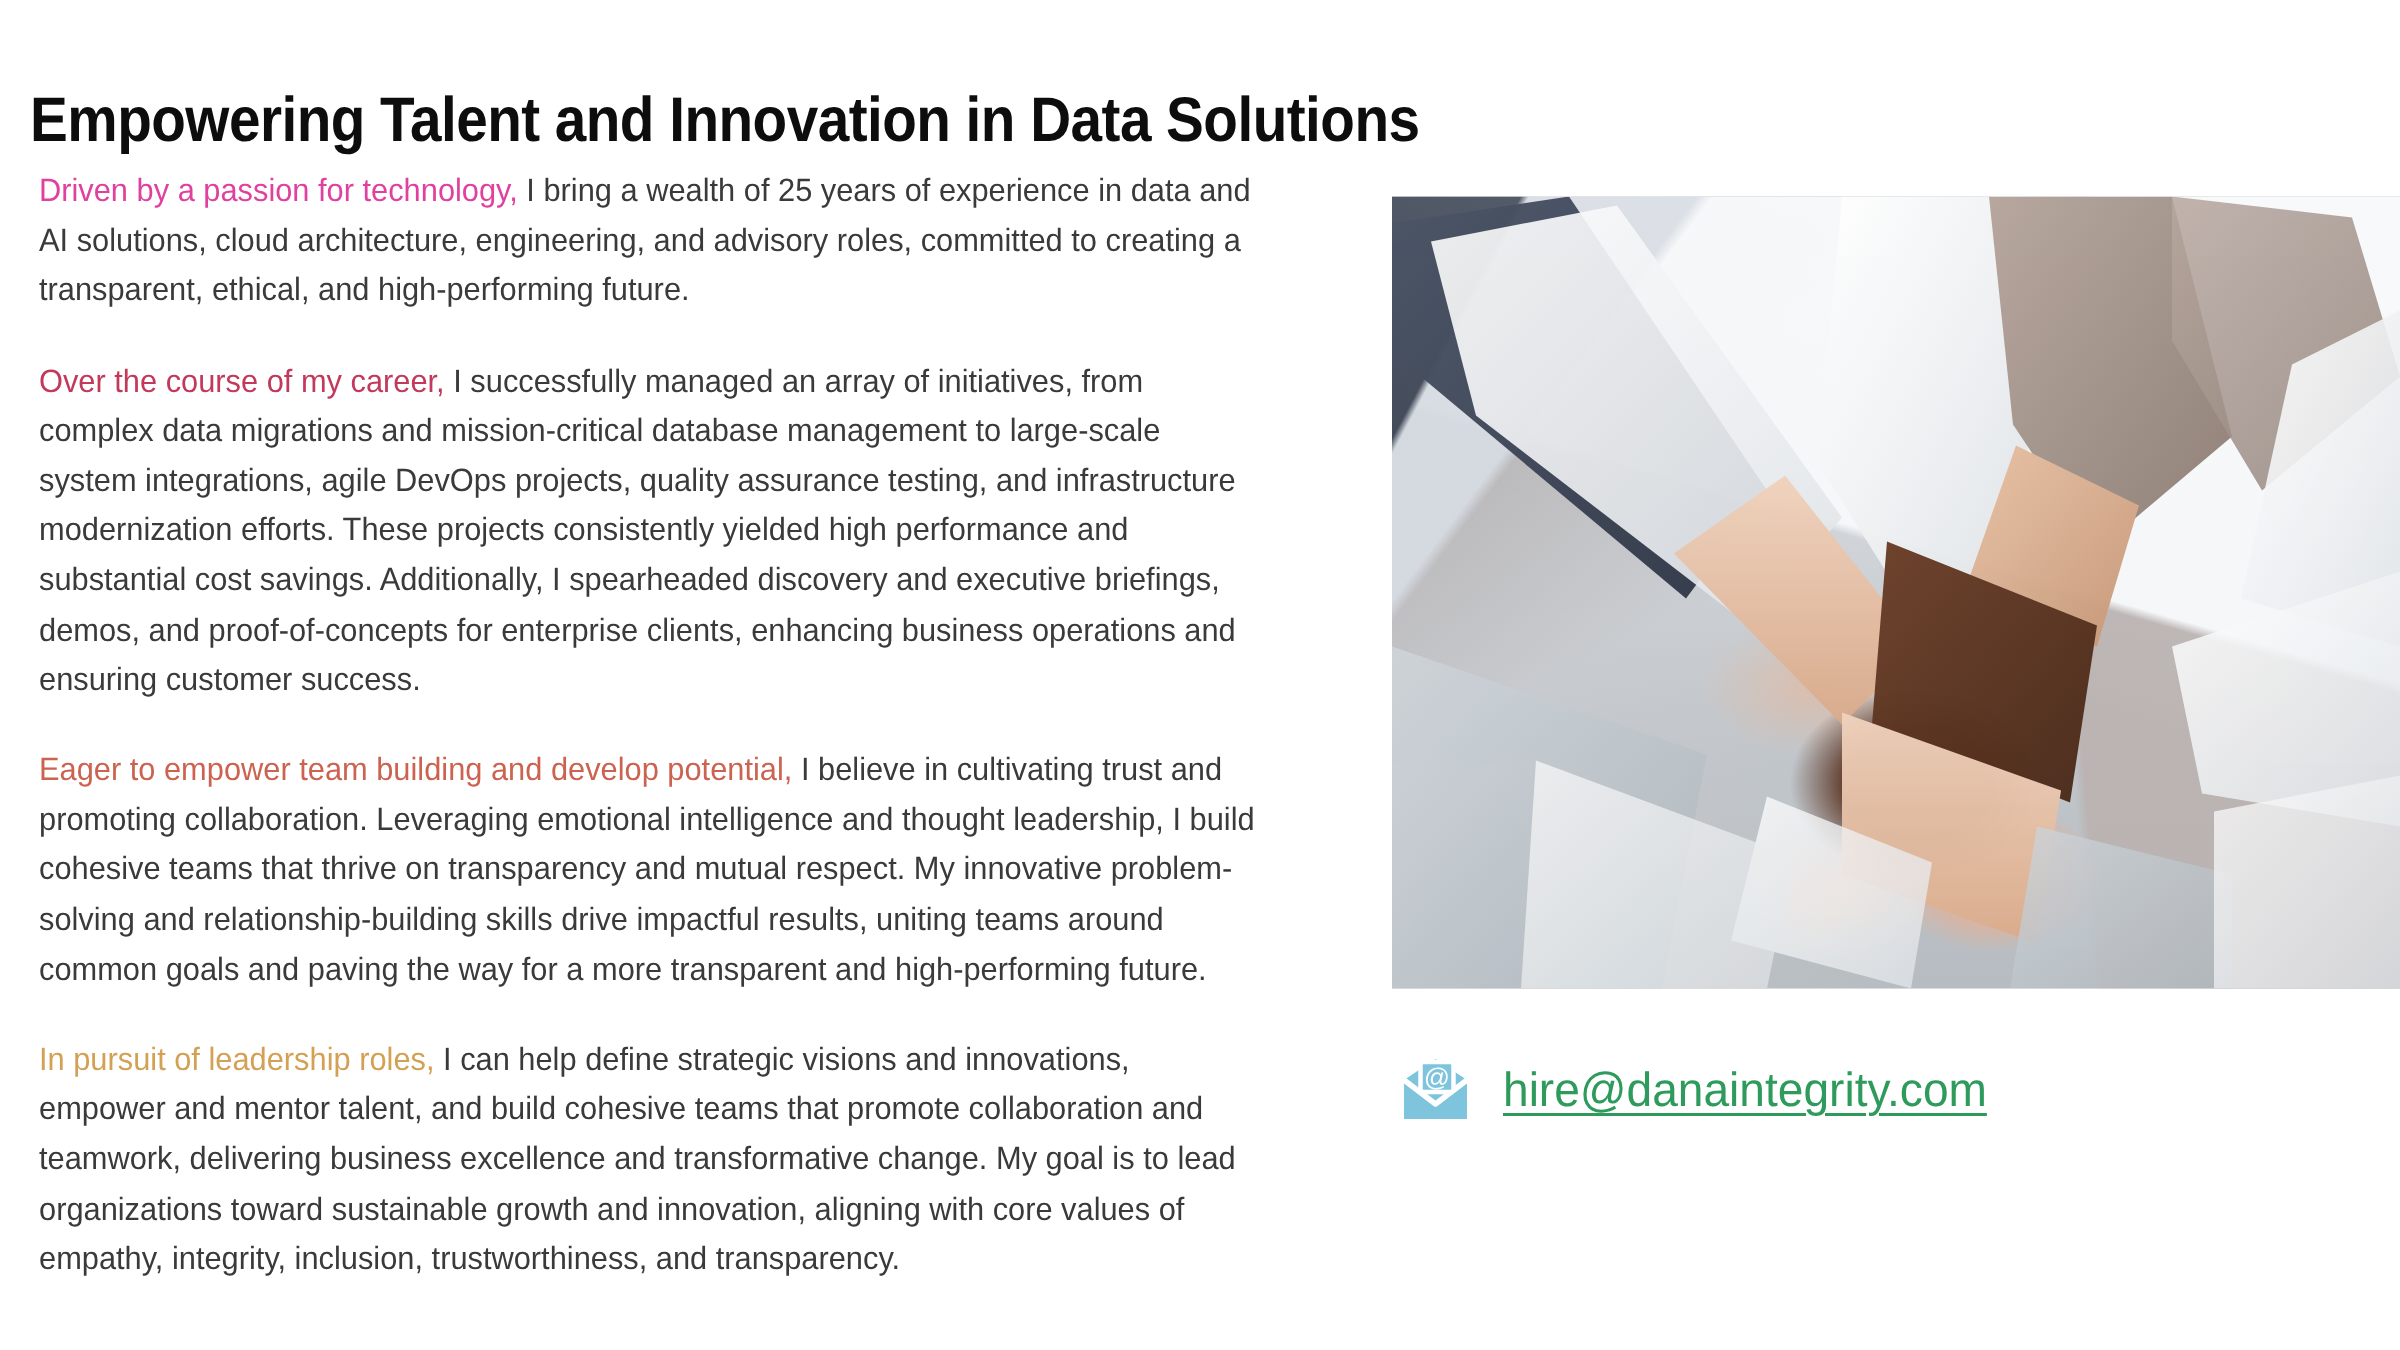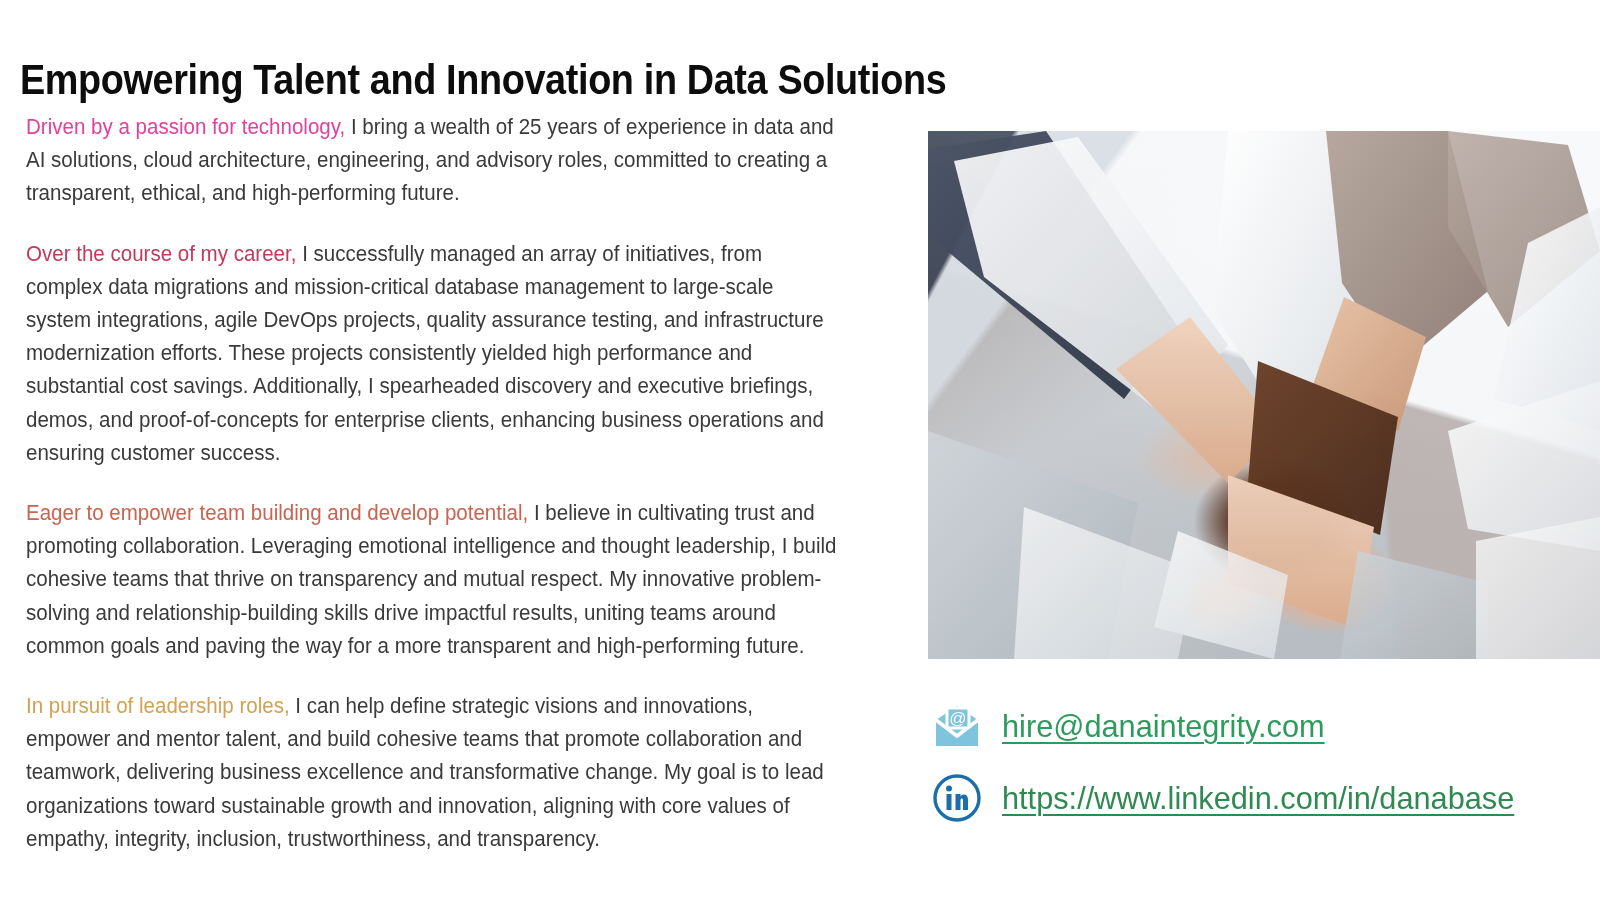--- a/index.html
+++ b/index.html
@@ -228,28 +228,16 @@
         <svg width="52" height="52" viewBox="0 0 52 52" aria-hidden="true">
           <path d="M5 20 L26 6 L47 20 L47 46 L5 46 Z" fill="#7ec4dd"></path>
           <path d="M5 20 L26 36 L47 20" fill="none" stroke="#ffffff" stroke-width="3.6" stroke-linejoin="round"></path>
           <rect x="16" y="8" width="22" height="20" rx="2" fill="#7ec4dd" stroke="#ffffff" stroke-width="3"></rect>
           <text x="27" y="24" font-family="'Liberation Sans', sans-serif" font-size="17" fill="#ffffff" text-anchor="middle">@</text>
         </svg>
       </span>
       <a class="contact-link email" href="#">hire@danaintegrity.com</a>
     </div>
 
-    <div class="contact-row">
-      <span class="contact-icon">
-        <svg width="52" height="52" viewBox="0 0 52 52" aria-hidden="true">
-          <circle cx="26" cy="26" r="22" fill="none" stroke="#1a6fa8" stroke-width="3.4"></circle>
-          <rect x="15.5" y="22" width="5" height="16" fill="#1a6fa8"></rect>
-          <circle cx="18" cy="16.5" r="3" fill="#1a6fa8"></circle>
-          <path d="M24.5 38 L24.5 22 L29.5 22 L29.5 24.5 C31 21.6 37 21.2 37 28 L37 38 L32 38 L32 29
-                   C32 25.2 29.5 25.6 29.5 29 L29.5 38 Z" fill="#1a6fa8"></path>
-        </svg>
-      </span>
-      <a class="contact-link linkedin" href="#">https://www.linkedin.com/in/danabase</a>
-    </div>
 
   </div>
 
 </div>
 
 </body></html>

